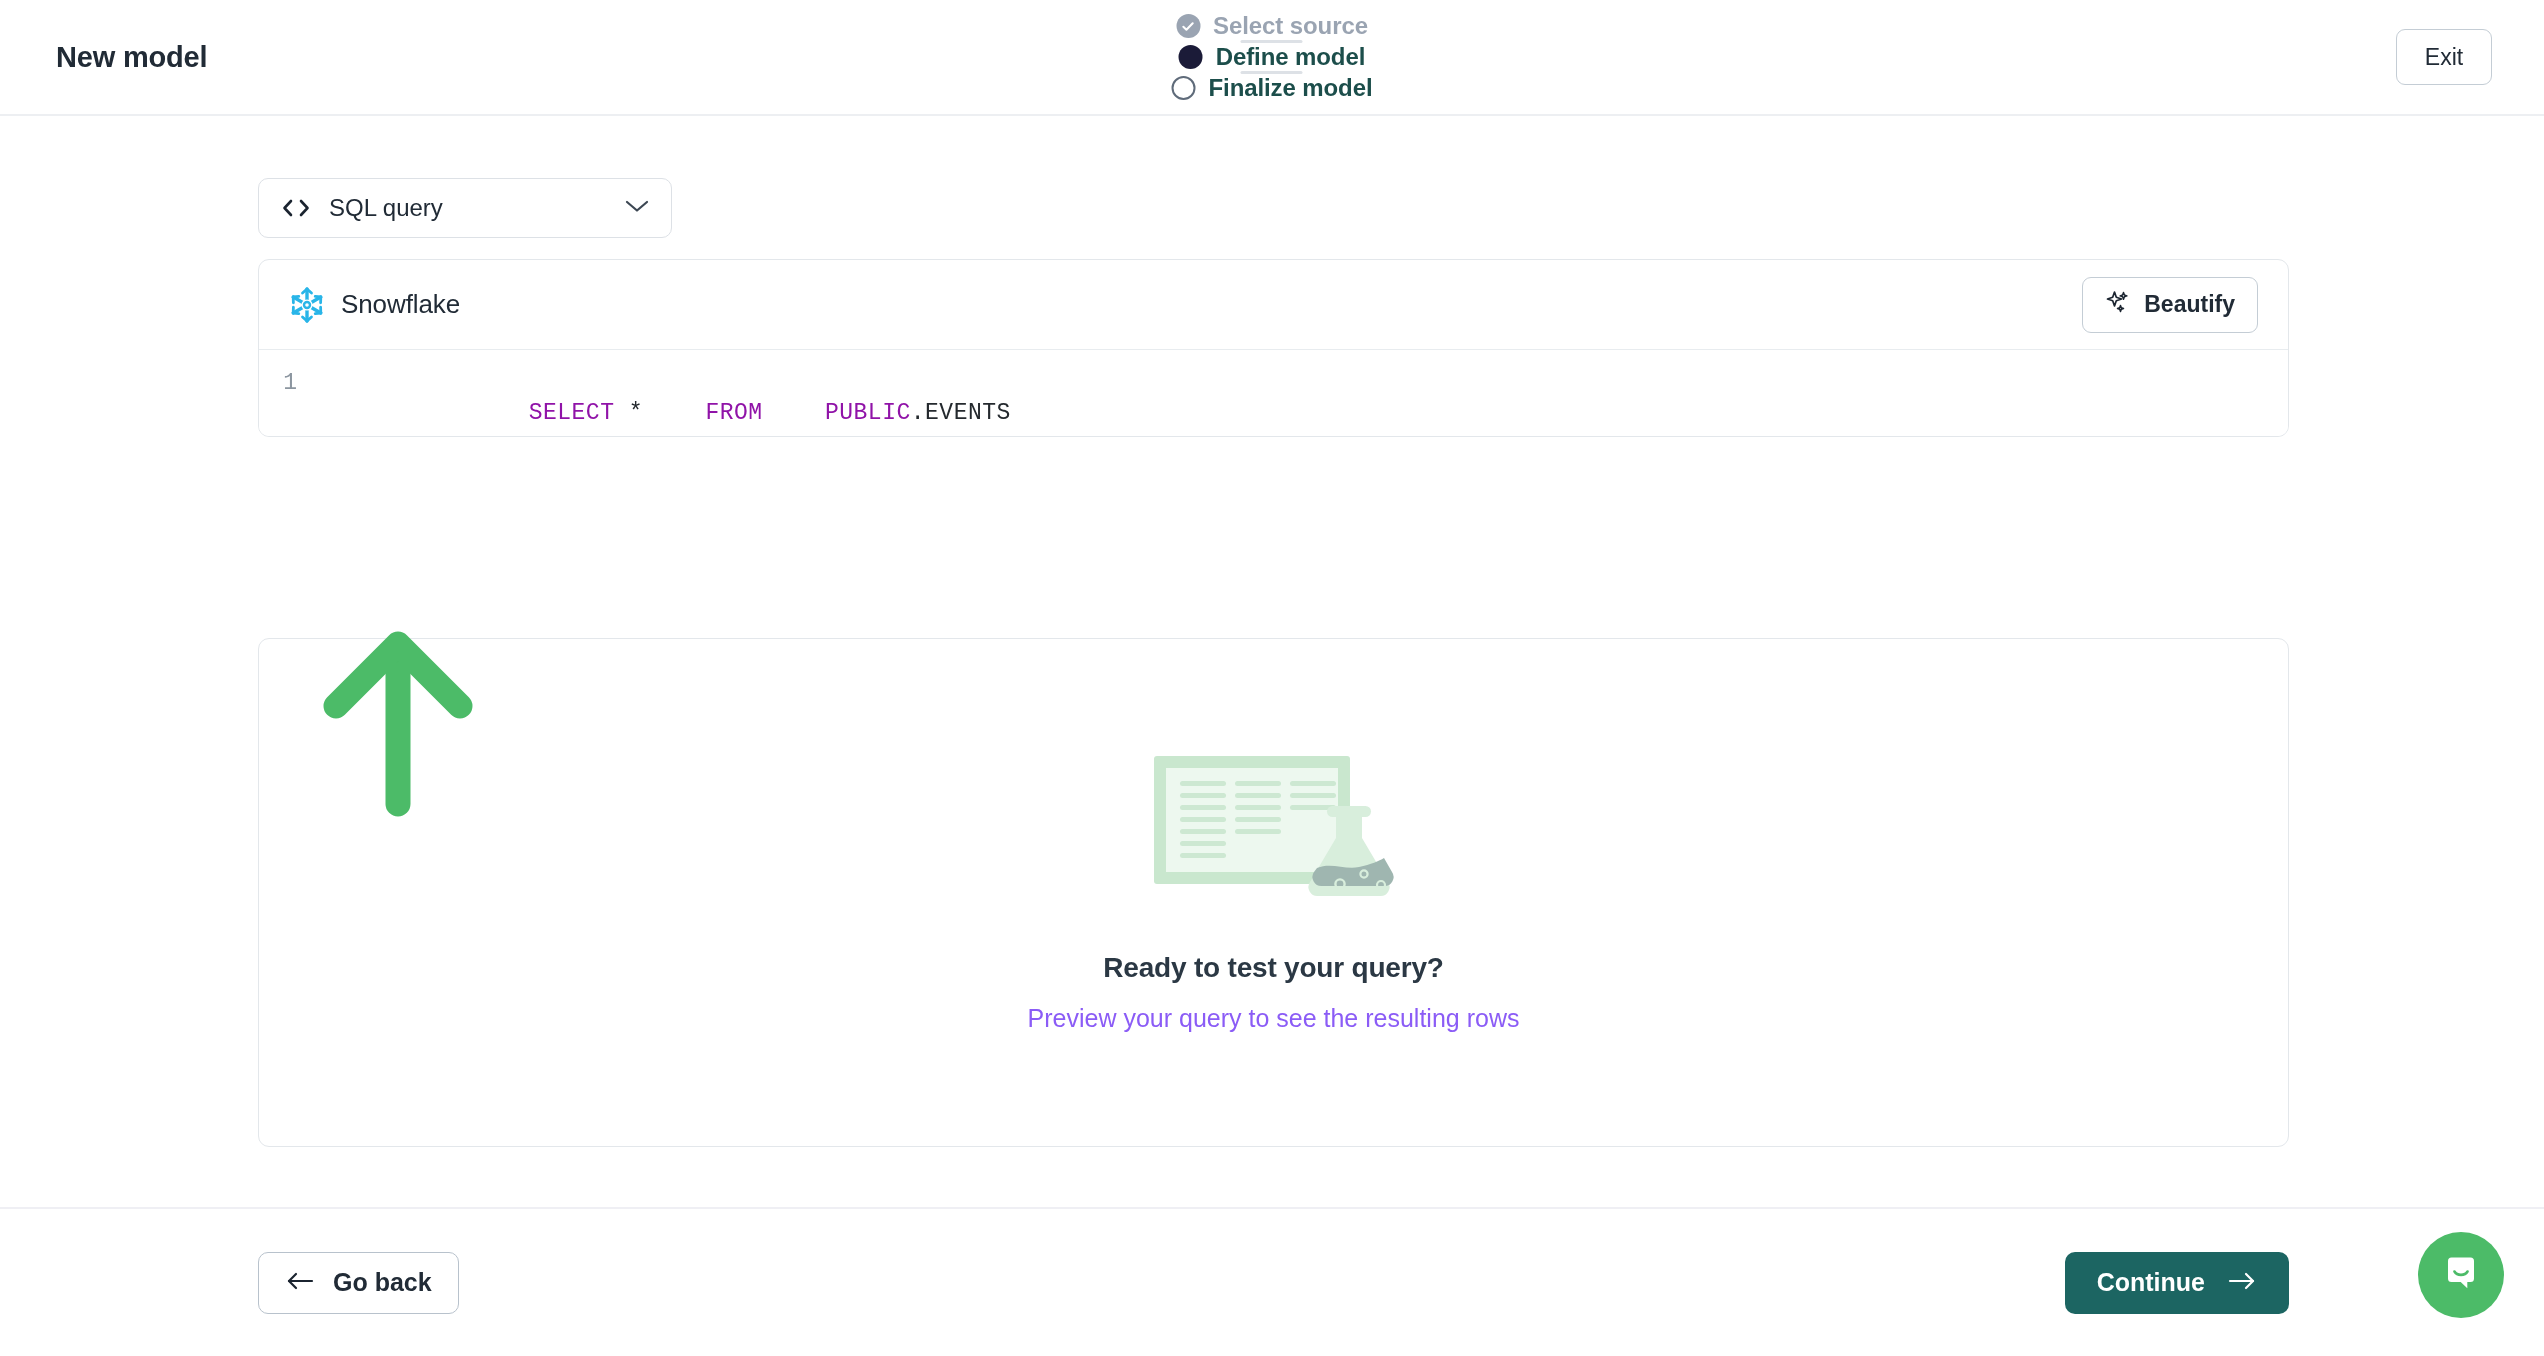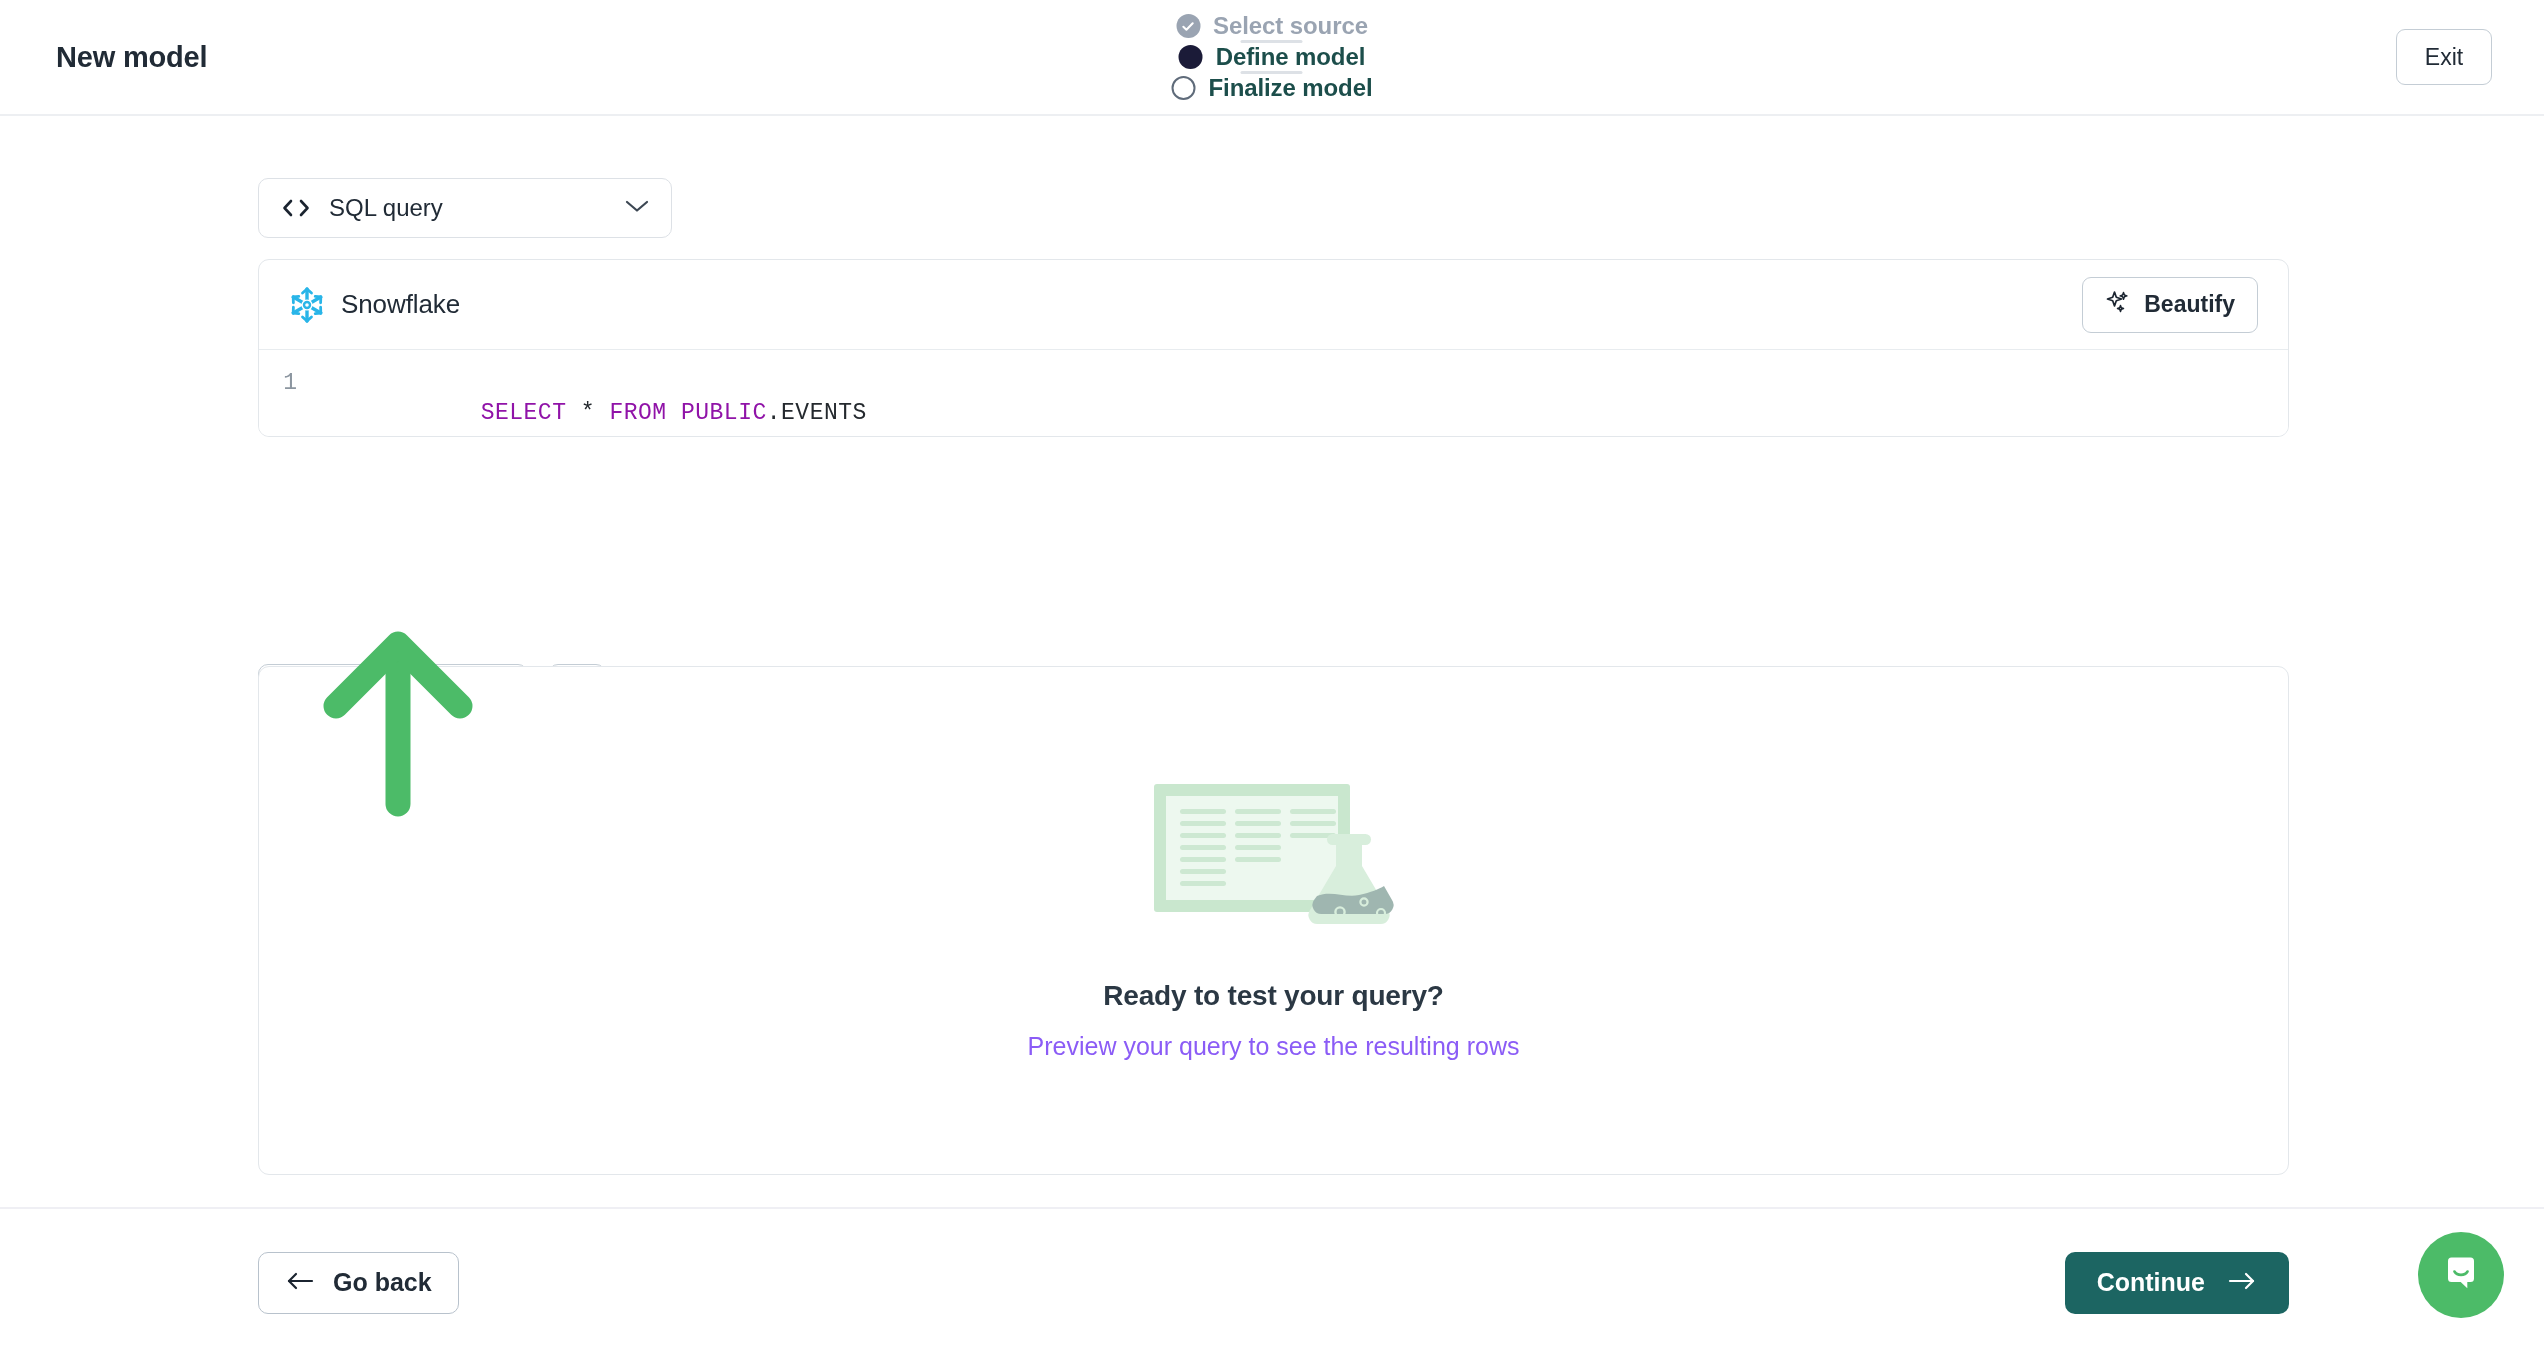--- a/index.html
+++ b/index.html
@@ -196,21 +196,21 @@
   .gutter {
     width: 50px;
     text-align: right;
     color: #8C96A0;
     padding-right: 12px;
     flex: 0 0 auto;
     -webkit-user-select: none;
     user-select: none;
   }
   .code-text { white-space: pre; letter-spacing: 0.5px; }
-  .kw  { color: #9013A8; }
+  .kw  { color: #9013A8; margin-left: 48px; }
   .pln { color: #24292E; }
 
   
   .action-row {
     position: absolute;
     left: 258px;
     top: 548px;
     display: flex;
     align-items: center;
     gap: 20px;
@@ -248,21 +248,20 @@
     top: 522px;
     width: 2031px;
     height: 509px;
     border: 1.6px solid #E3E7EB;
     border-radius: 11px;
     background: #fff;
     display: flex;
     flex-direction: column;
     align-items: center;
     justify-content: center;
-    margin-top: 28px;
   }
   .empty-illustration { margin-bottom: 38px; }
   .empty-title {
     font-size: 28px;
     font-weight: 700;
     color: #2B3844;
     margin-bottom: 20px;
     letter-spacing: -0.2px;
   }
   .empty-sub {

